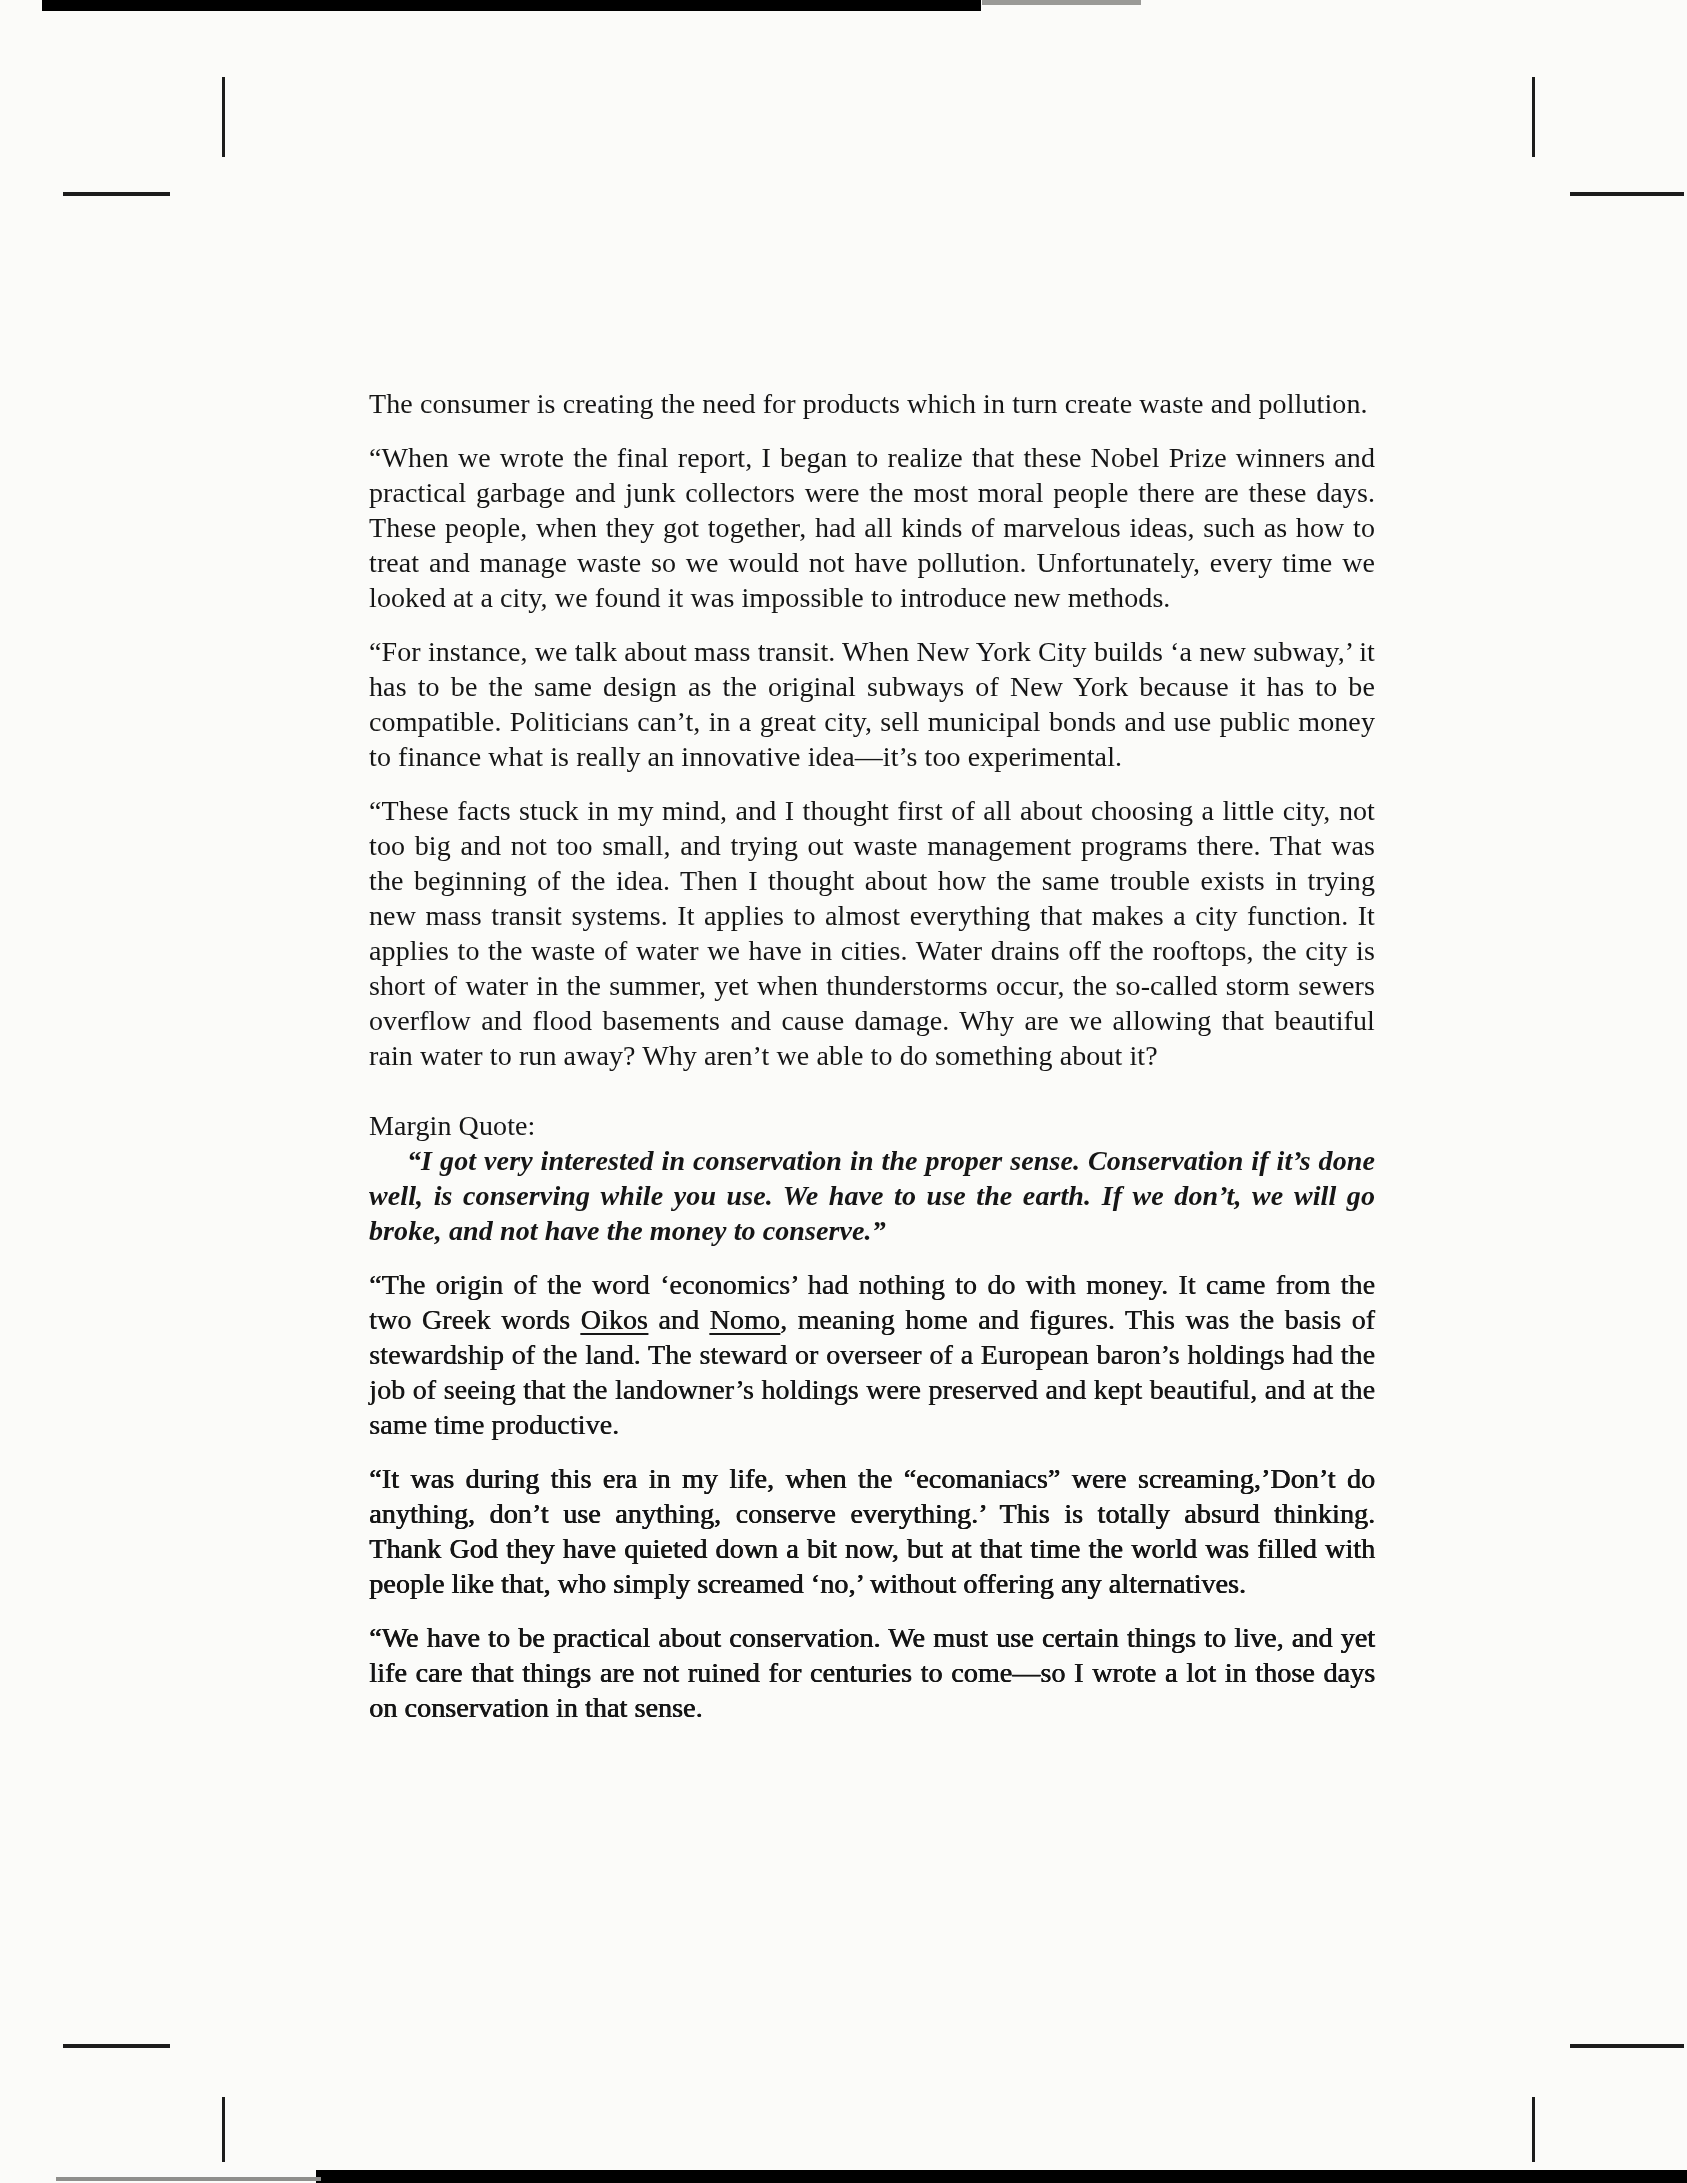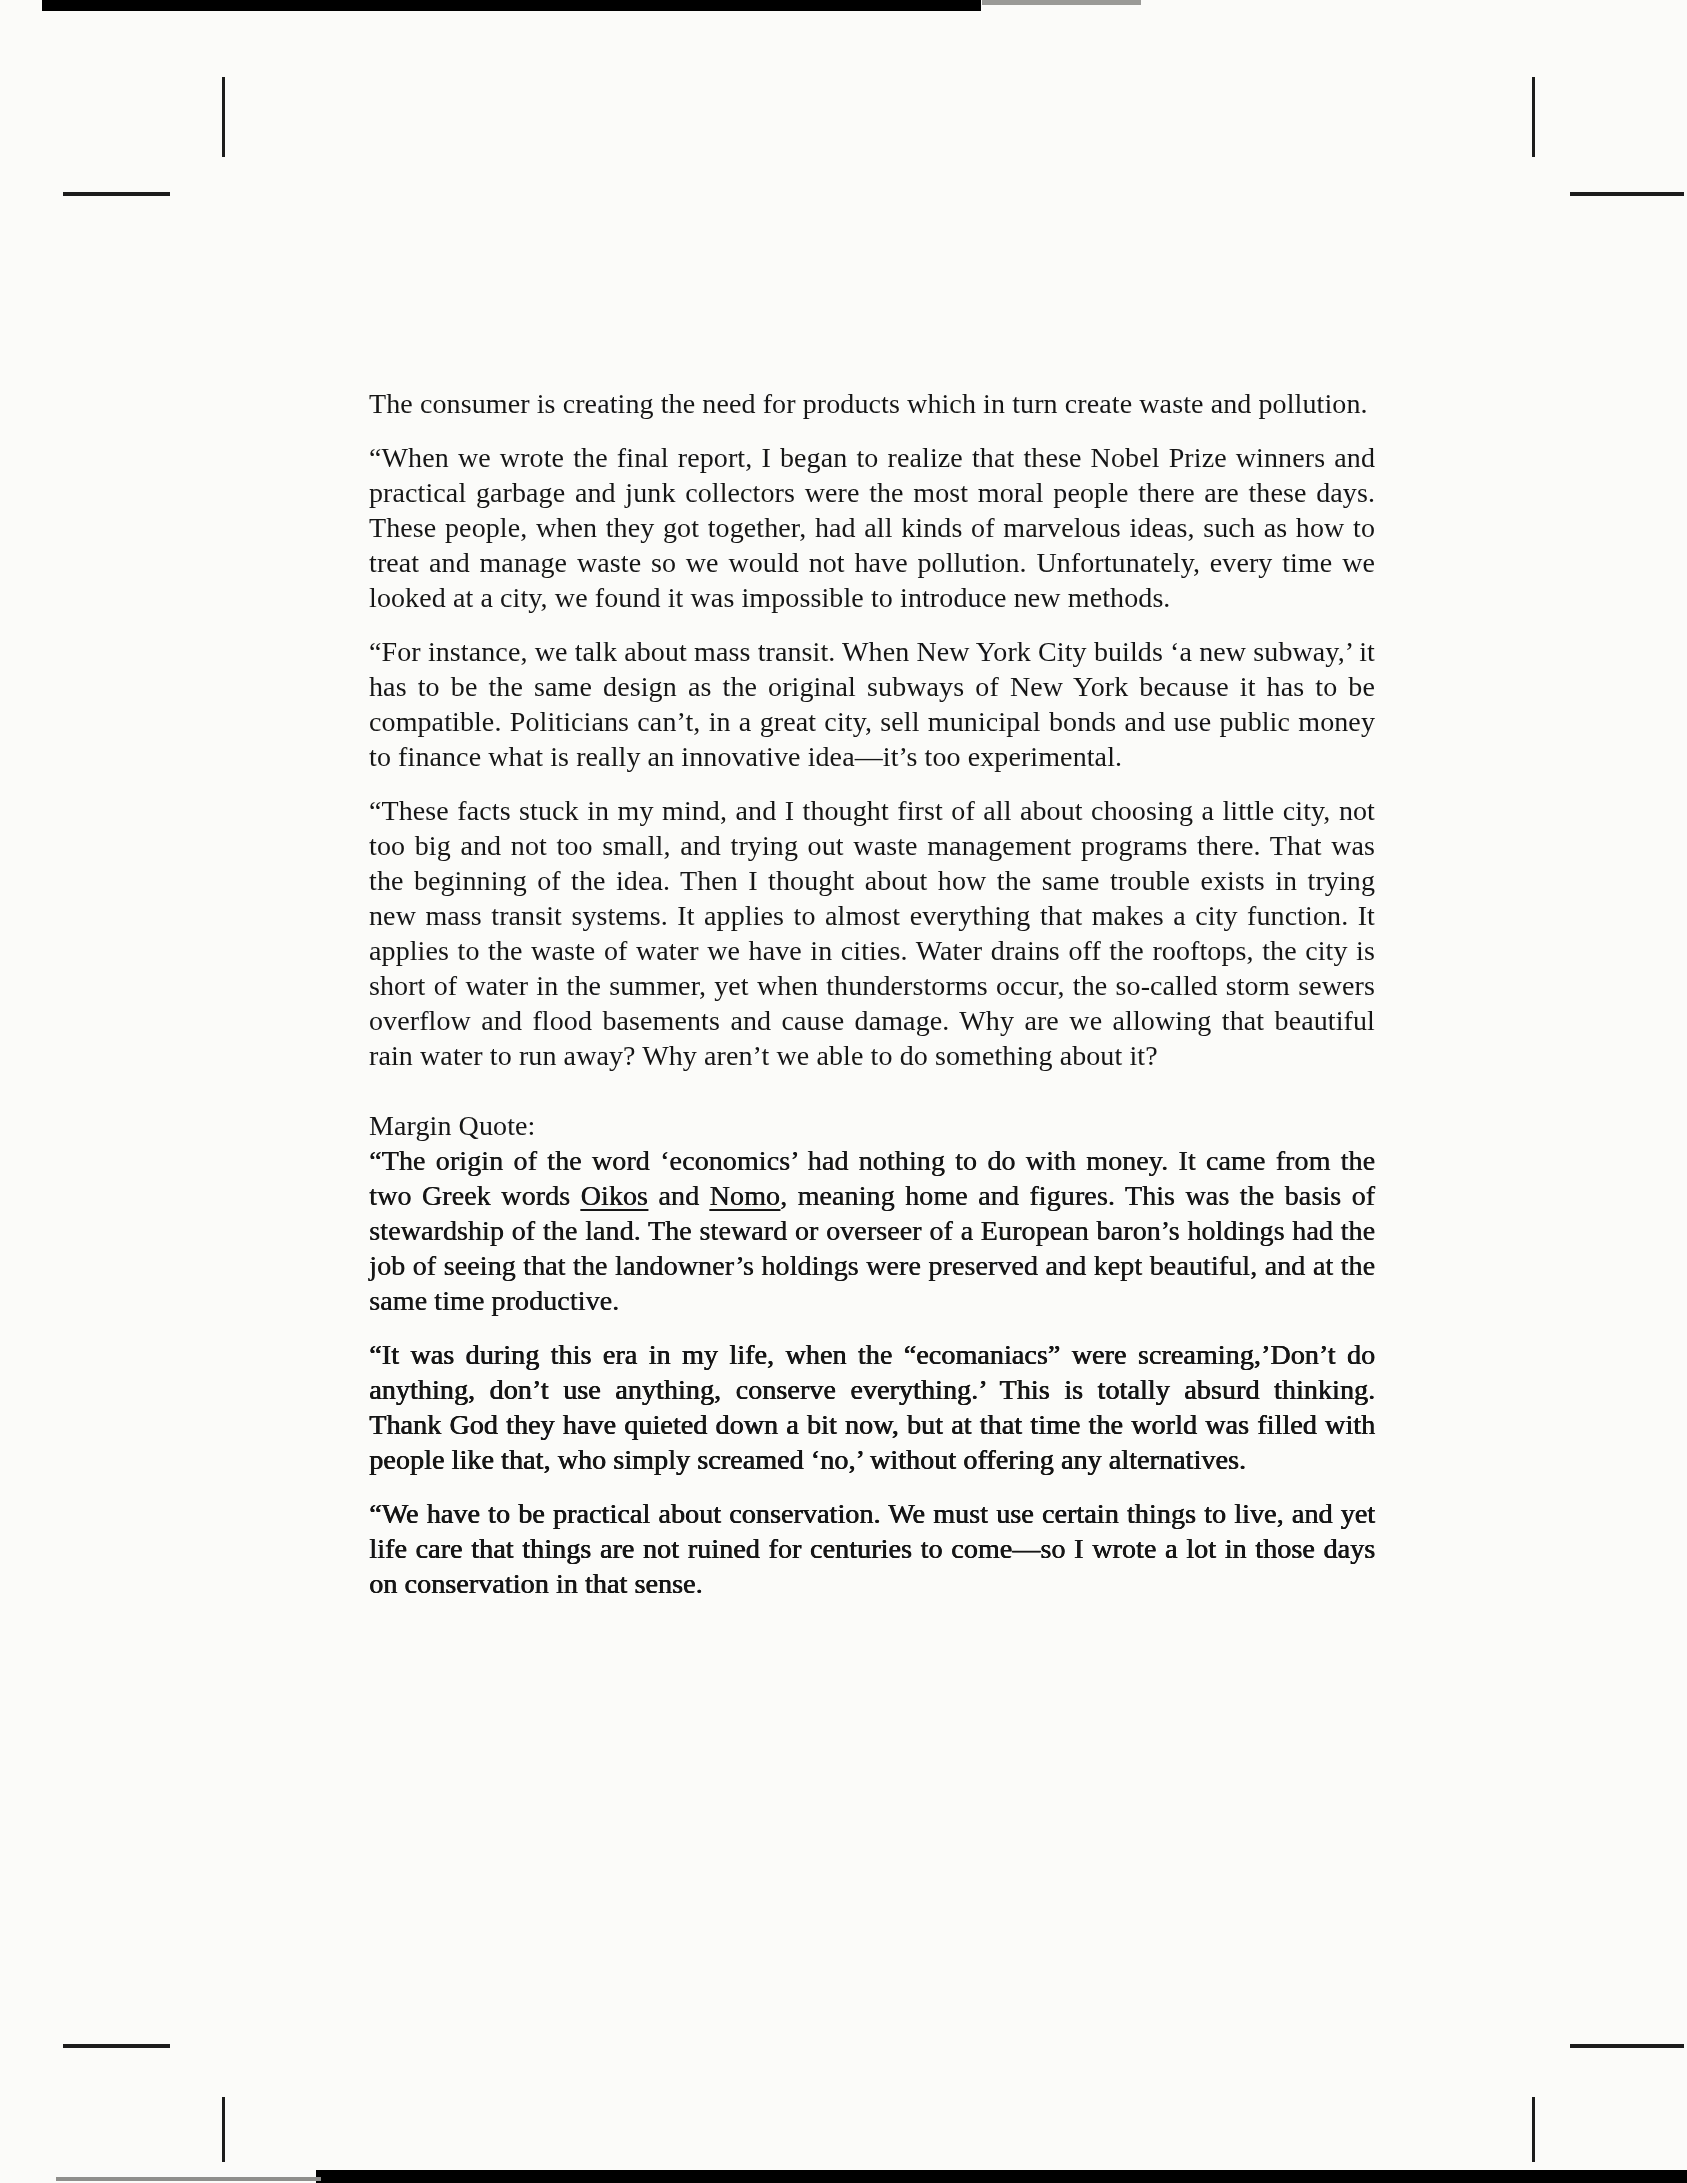--- a/index.html
+++ b/index.html
@@ -87,20 +87,21 @@
     <p>The consumer is creating the need for products which in turn create waste and pollution.</p>
 
     <p>“When we wrote the final report, I began to realize that these Nobel Prize winners and practical garbage and junk collectors were the most moral people there are these days.  These people, when they got together, had all kinds of marvelous ideas, such as how to treat and manage waste so we would not have pollution.  Unfortunately, every time we looked at a city, we found it was impossible to introduce new methods.</p>
 
     <p>“For instance, we talk about mass transit.  When New York City builds ‘a new subway,’ it has to be the same design as the original subways of New York because it has to be compatible.  Politicians can’t, in a great city, sell municipal bonds and use public money to finance what is really an innovative idea—it’s too experimental.</p>
 
     <p>“These facts stuck in my mind, and I thought first of all about choosing a little city, not too big and not too small, and trying out waste management programs there.  That was the beginning of the idea.  Then I thought about how the same trouble exists in trying new mass transit systems.  It applies to almost everything that makes a city function.  It applies to the waste of water we have in cities.  Water drains off the rooftops, the city is short of water in the summer, yet when thunderstorms occur, the so-called storm sewers overflow and flood basements and cause damage.  Why are we allowing that beautiful rain water to run away?  Why aren’t we able to do something about it?</p>
 
     <p class="mq-label">Margin Quote:</p>
 
+    <p class="mq-quote">“I got very interested in conservation in the proper sense.  Conservation if it’s done well, is conserving while you use.  We have to use the earth.  If we don’t, we will go broke, and not have the money to conserve.”</p>
 
     <p class="semibold"><span>“The origin of the word ‘economics’ had nothing to do with money.  It came from the two Greek words </span><span class="u">Oikos</span><span> and </span><span class="u">Nomo</span><span>, meaning home and figures. This was the basis of stewardship of the land.  The steward or overseer of a European baron’s holdings had the job of seeing that the landowner’s holdings were preserved and kept beautiful, and at the same time productive.</span></p>
 
     <p class="heavy">“It was during this era in my life, when the “ecomaniacs” were screaming,’Don’t do anything, don’t use anything, conserve everything.’  This is totally absurd thinking. Thank God they have quieted down a bit now, but at that time the world was filled with people like that, who simply screamed ‘no,’ without offering any alternatives.</p>
 
     <p class="heavy">“We have to be practical about conservation.  We must use certain things to live, and yet life care that things are not ruined for centuries to come—so I wrote a lot in those days on conservation in that sense.</p>
 
 
   </div>
 </div>

